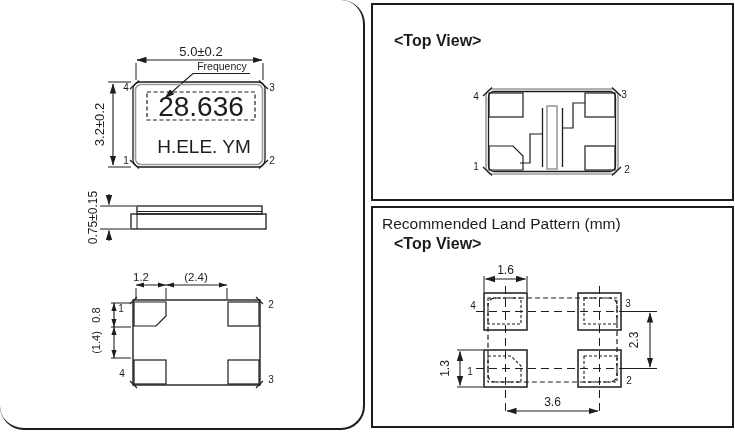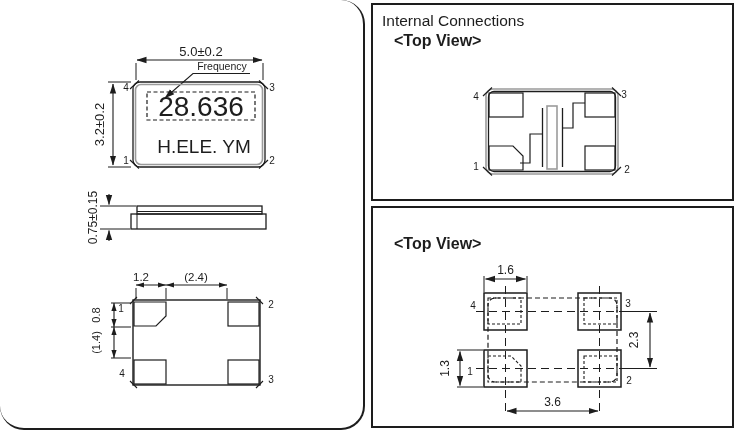--- a/index.html
+++ b/index.html
@@ -106,21 +106,20 @@
         <polygon points="114,327 111.4,319 116.6,319" fill="#1d1d1d"></polygon>
         <polygon points="114,327 111.4,335 116.6,335" fill="#1d1d1d"></polygon>
         <polygon points="114,358 111.4,350 116.6,350" fill="#1d1d1d"></polygon>
         <text transform="translate(100,315) rotate(-90)" font-size="11" text-anchor="middle">0.8</text>
         <text transform="translate(100,342.5) rotate(-90)" font-size="11" text-anchor="middle">(1.4)</text>
       </g>
     </svg>
   </div>
 
   <div class="panel" id="panelA">
-    <div class="panel-title">Internal Connections</div>
     <div class="panel-sub">&lt;Top View&gt;</div>
     <svg width="359" height="194" viewBox="0 0 359 194">
       <defs>
         <pattern id="hA" width="6" height="6" patternUnits="userSpaceOnUse">
           <path d="M-1.5,7.5 L7.5,-1.5 M-1.5,1.5 L1.5,-1.5 M4.5,7.5 L7.5,4.5 M0,6 L6,0" stroke="#1d1d1d" stroke-width="1"></path>
         </pattern>
       </defs>
       <rect class="gray" x="113" y="84" width="132" height="85" rx="7" stroke-width="1.6"></rect>
       <rect class="ln" x="115.5" y="86.5" width="127" height="80" rx="5.5" stroke-width="1.3"></rect>
       <path class="ln" stroke-width="1.2" d="M110,91 L119,82.5 M239,82.5 L248,91 M248,162 L239,170.5 M119,170.5 L110,162"></path>
@@ -137,20 +136,21 @@
       <polyline class="ln" points="189.5,123 200,123 200,98 212,98" stroke-width="1.2"></polyline>
 
       <text x="103" y="95" font-size="10" text-anchor="middle">4</text>
       <text x="251" y="93" font-size="10" text-anchor="middle">3</text>
       <text x="103" y="165" font-size="10" text-anchor="middle">1</text>
       <text x="254" y="168" font-size="10" text-anchor="middle">2</text>
     </svg>
   </div>
 
   <div class="panel" id="panelB">
+    <div class="panel-title">Recommended Land Pattern (mm)</div>
     <div class="panel-sub">&lt;Top View&gt;</div>
     <svg width="359" height="218" viewBox="0 0 359 218">
       <defs>
         <pattern id="hB" width="6" height="6" patternUnits="userSpaceOnUse">
           <path d="M-1.5,7.5 L7.5,-1.5 M-1.5,1.5 L1.5,-1.5 M4.5,7.5 L7.5,4.5 M0,6 L6,0" stroke="#1d1d1d" stroke-width="1"></path>
         </pattern>
         <marker id="mB" viewBox="0 0 10 8" refX="9.5" refY="4" markerWidth="10" markerHeight="8" orient="auto-start-reverse" markerUnits="userSpaceOnUse">
           <path d="M0,0.8 L10,4 L0,7.2 Z" fill="#1d1d1d"></path>
         </marker>
       </defs>

